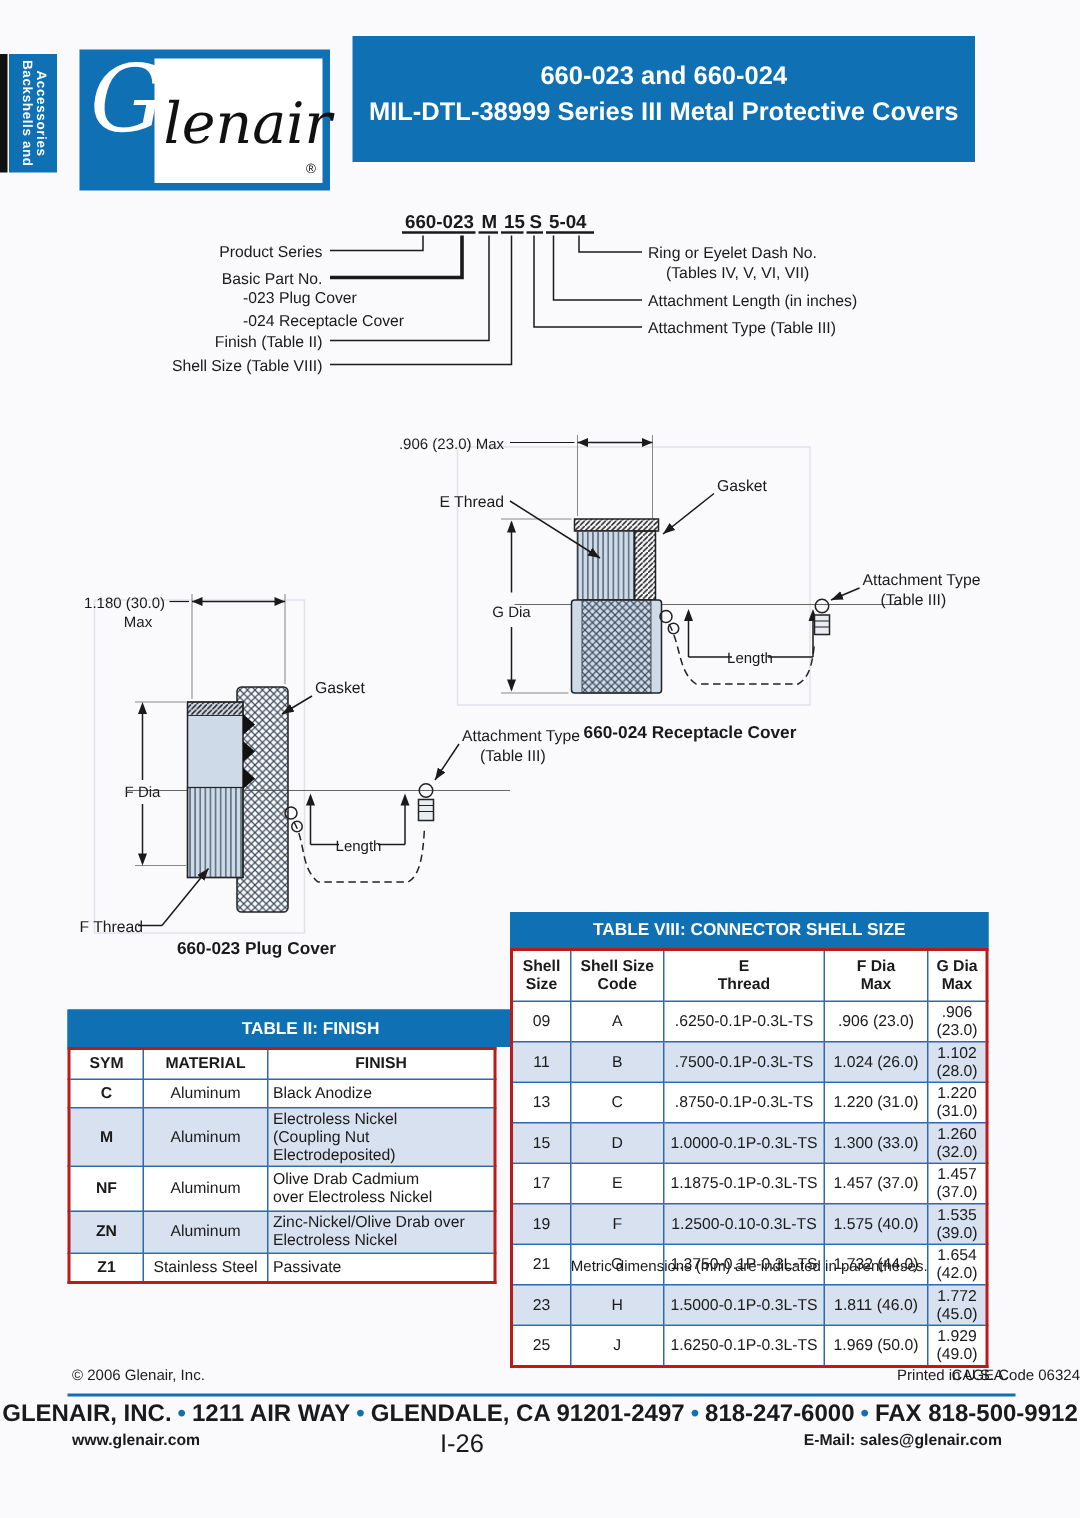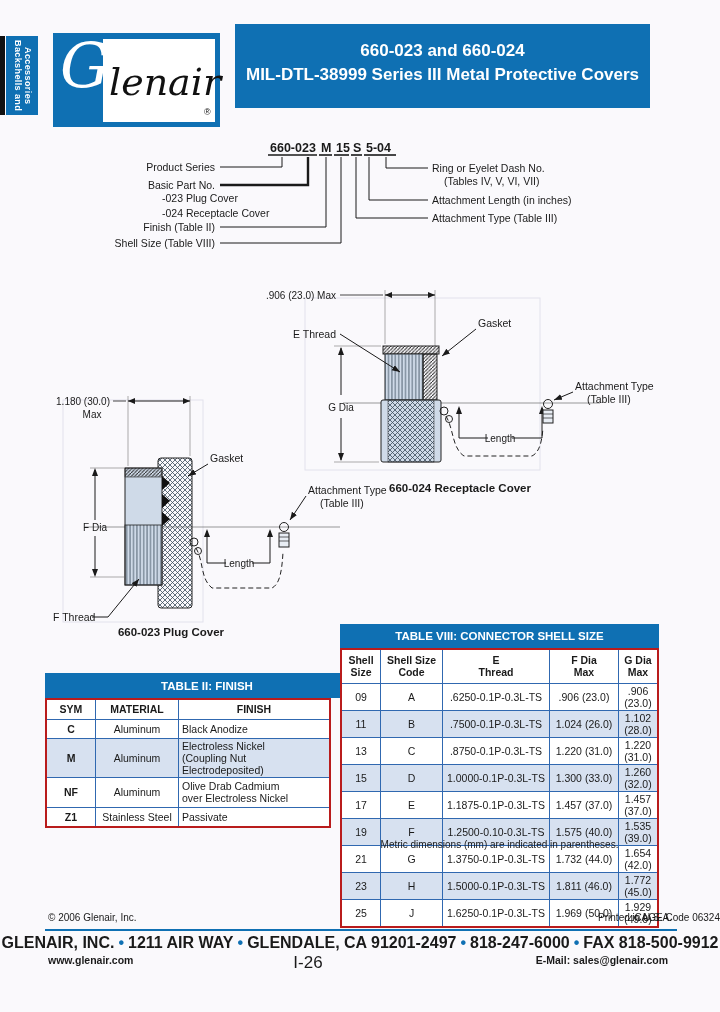--- a/index.html
+++ b/index.html
@@ -278,31 +278,37 @@
         <td class="cc">Aluminum</td>
         <td class="pre">Electroless Nickel
 (Coupling Nut Electrodeposited)</td>
       </tr>
       <tr style="height:30px;">
         <td class="cc hd">NF</td>
         <td class="cc">Aluminum</td>
         <td class="pre">Olive Drab Cadmium
 over Electroless Nickel</td>
       </tr>
+      <tr class="stripe" style="height:28px;">
+        <td class="cc hd">ZN</td>
+        <td class="cc">Aluminum</td>
+        <td class="pre">Zinc-Nickel/Olive Drab over
+Electroless Nickel</td>
+      </tr>
       <tr style="height:20px;">
         <td class="cc hd">Z1</td>
         <td class="cc">Stainless Steel</td>
         <td class="pre">Passivate</td>
       </tr>
     </tbody>
       </table>
   </div>
 
   <div class="abs" id="table-shell">
-    <div class="tbl-title" style="height:20px;margin-top:16px;">TABLE VIII: CONNECTOR SHELL SIZE</div>
+    <div class="tbl-title" style="height:20px;">TABLE VIII: CONNECTOR SHELL SIZE</div>
     <table class="cat-table outer" style="width:319px;">
       <tbody>
           <tr style="height:34px;">
         <td class="hd" style="width:32px;"><span>Shell</span><br><span>Size</span></td>
         <td class="hd" style="width:55px;"><span>Shell Size</span><br><span>Code</span></td>
         <td class="hd" style="width:100px;"><span>E</span><br><span>Thread</span></td>
         <td class="hd" style="width:62px;"><span>F Dia</span><br><span>Max</span></td>
         <td class="hd"><span>G Dia</span><br><span>Max</span></td>
       </tr>
       <tr style="height:19px;">

